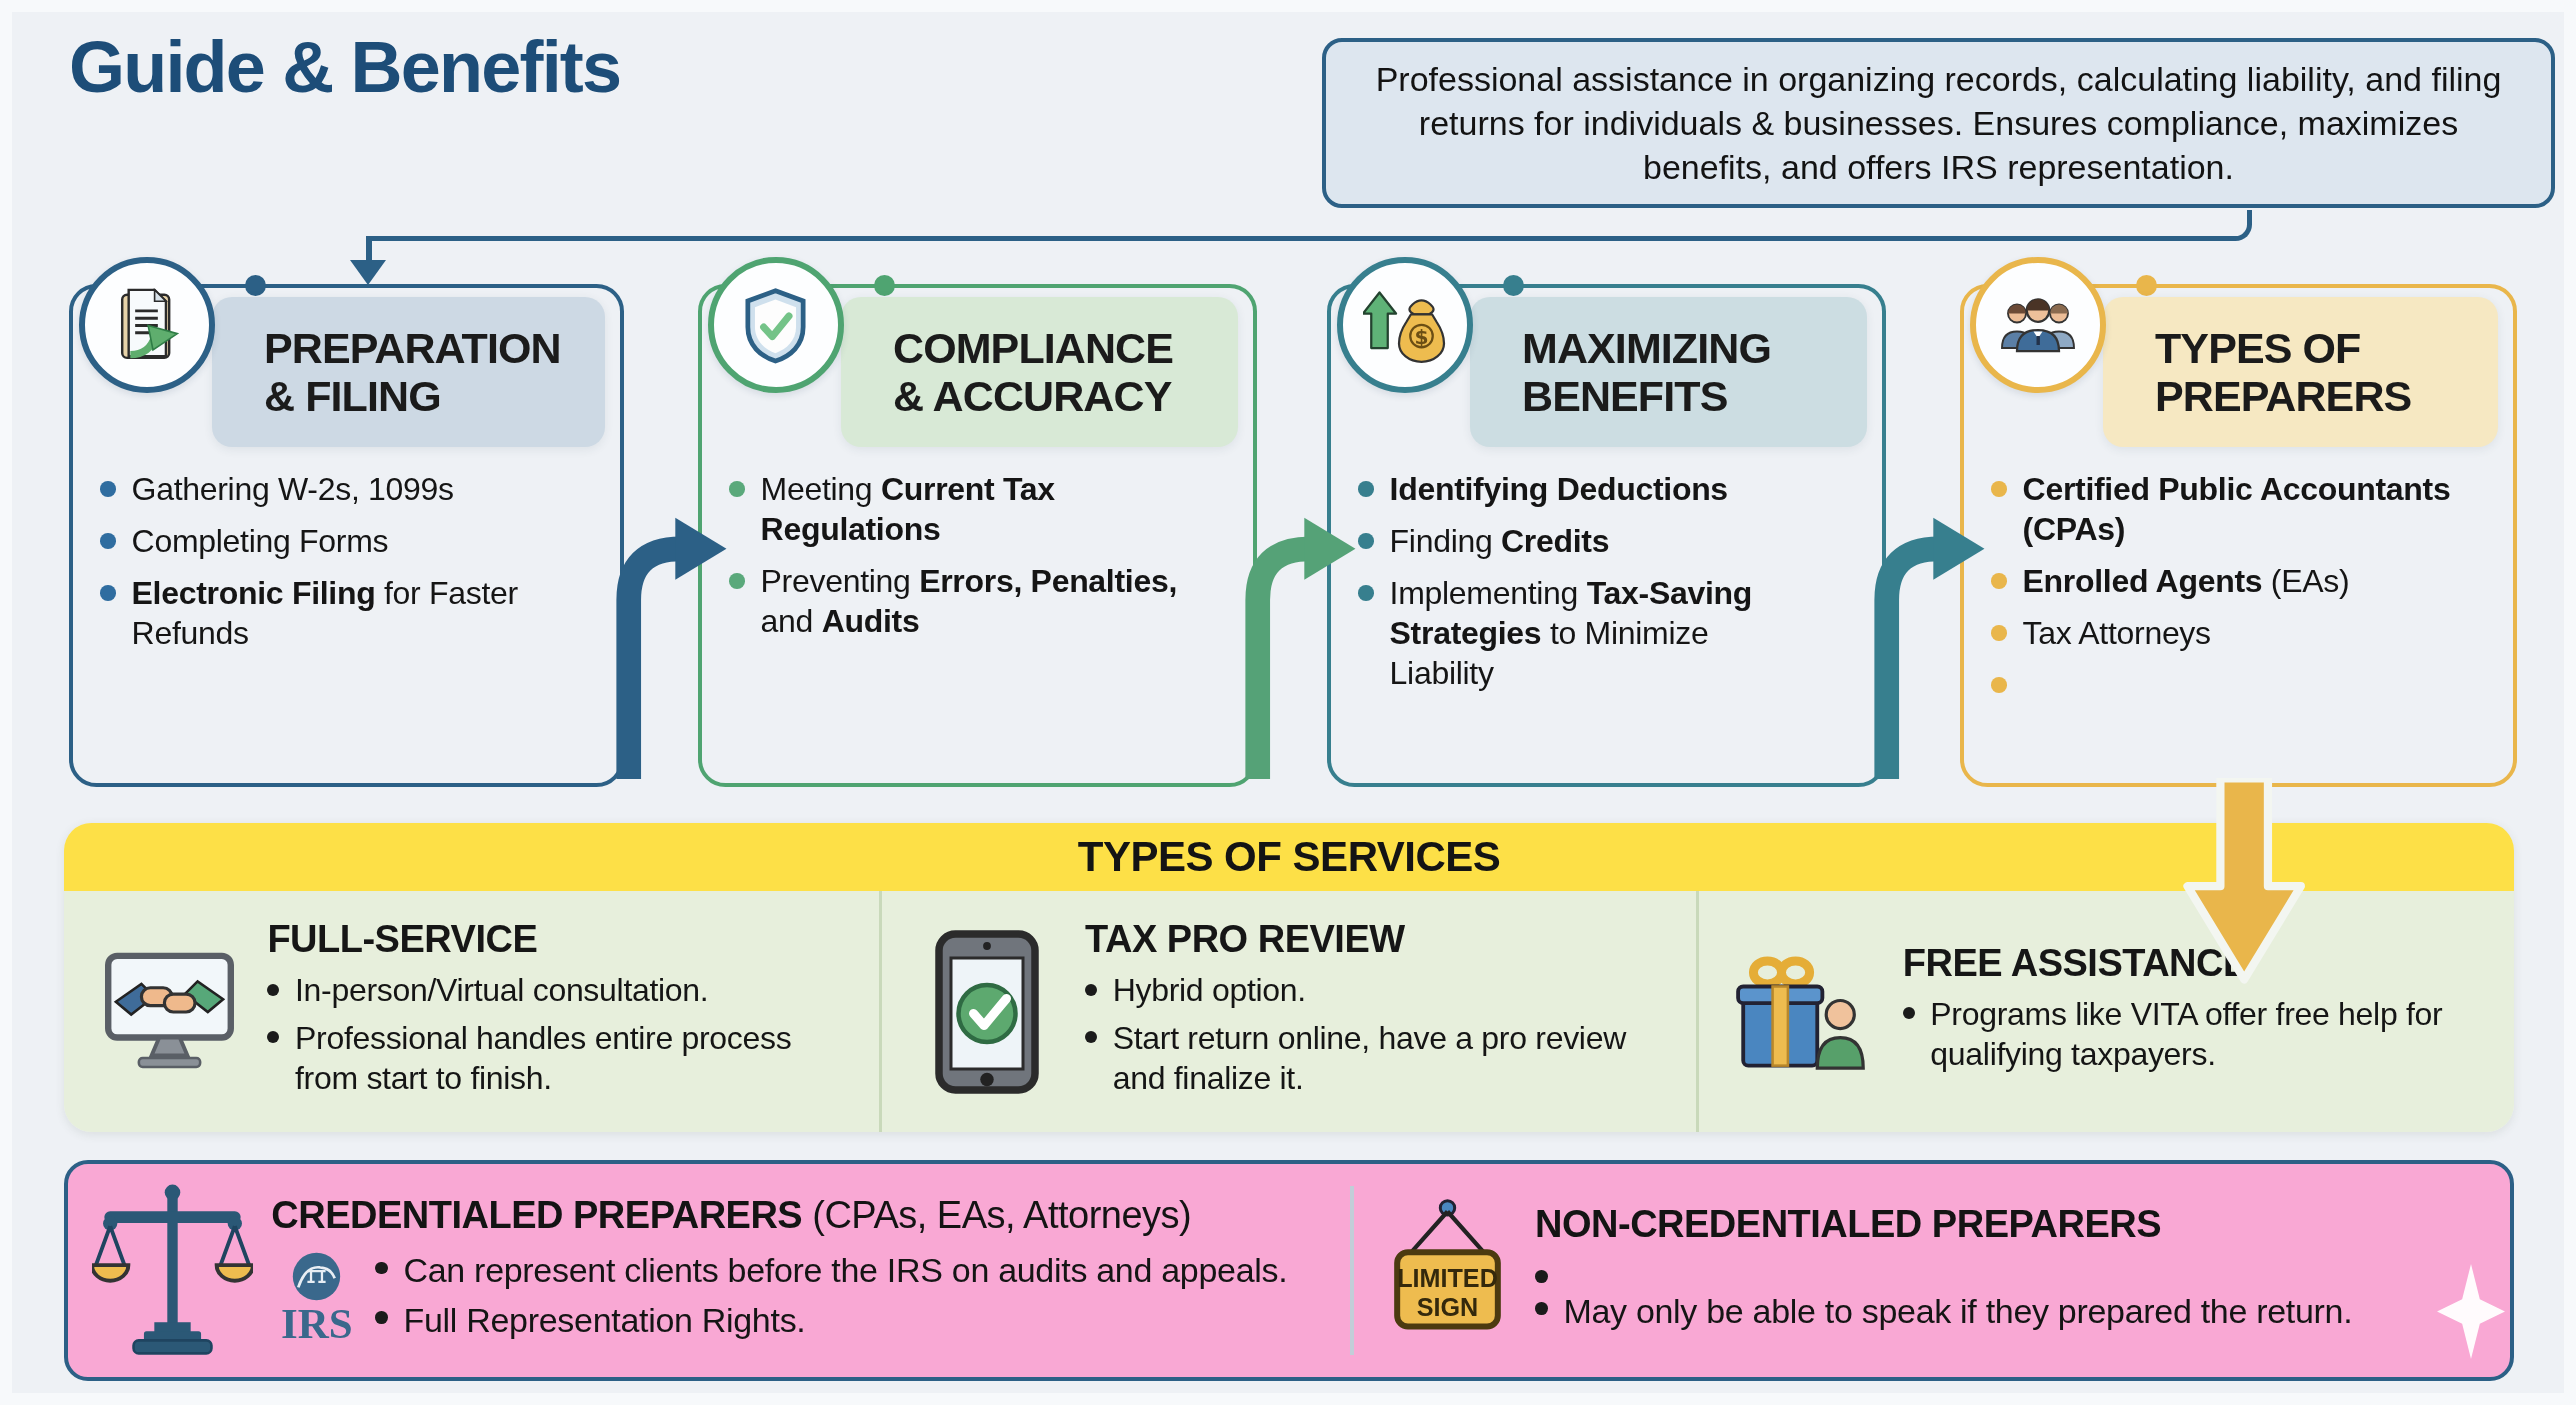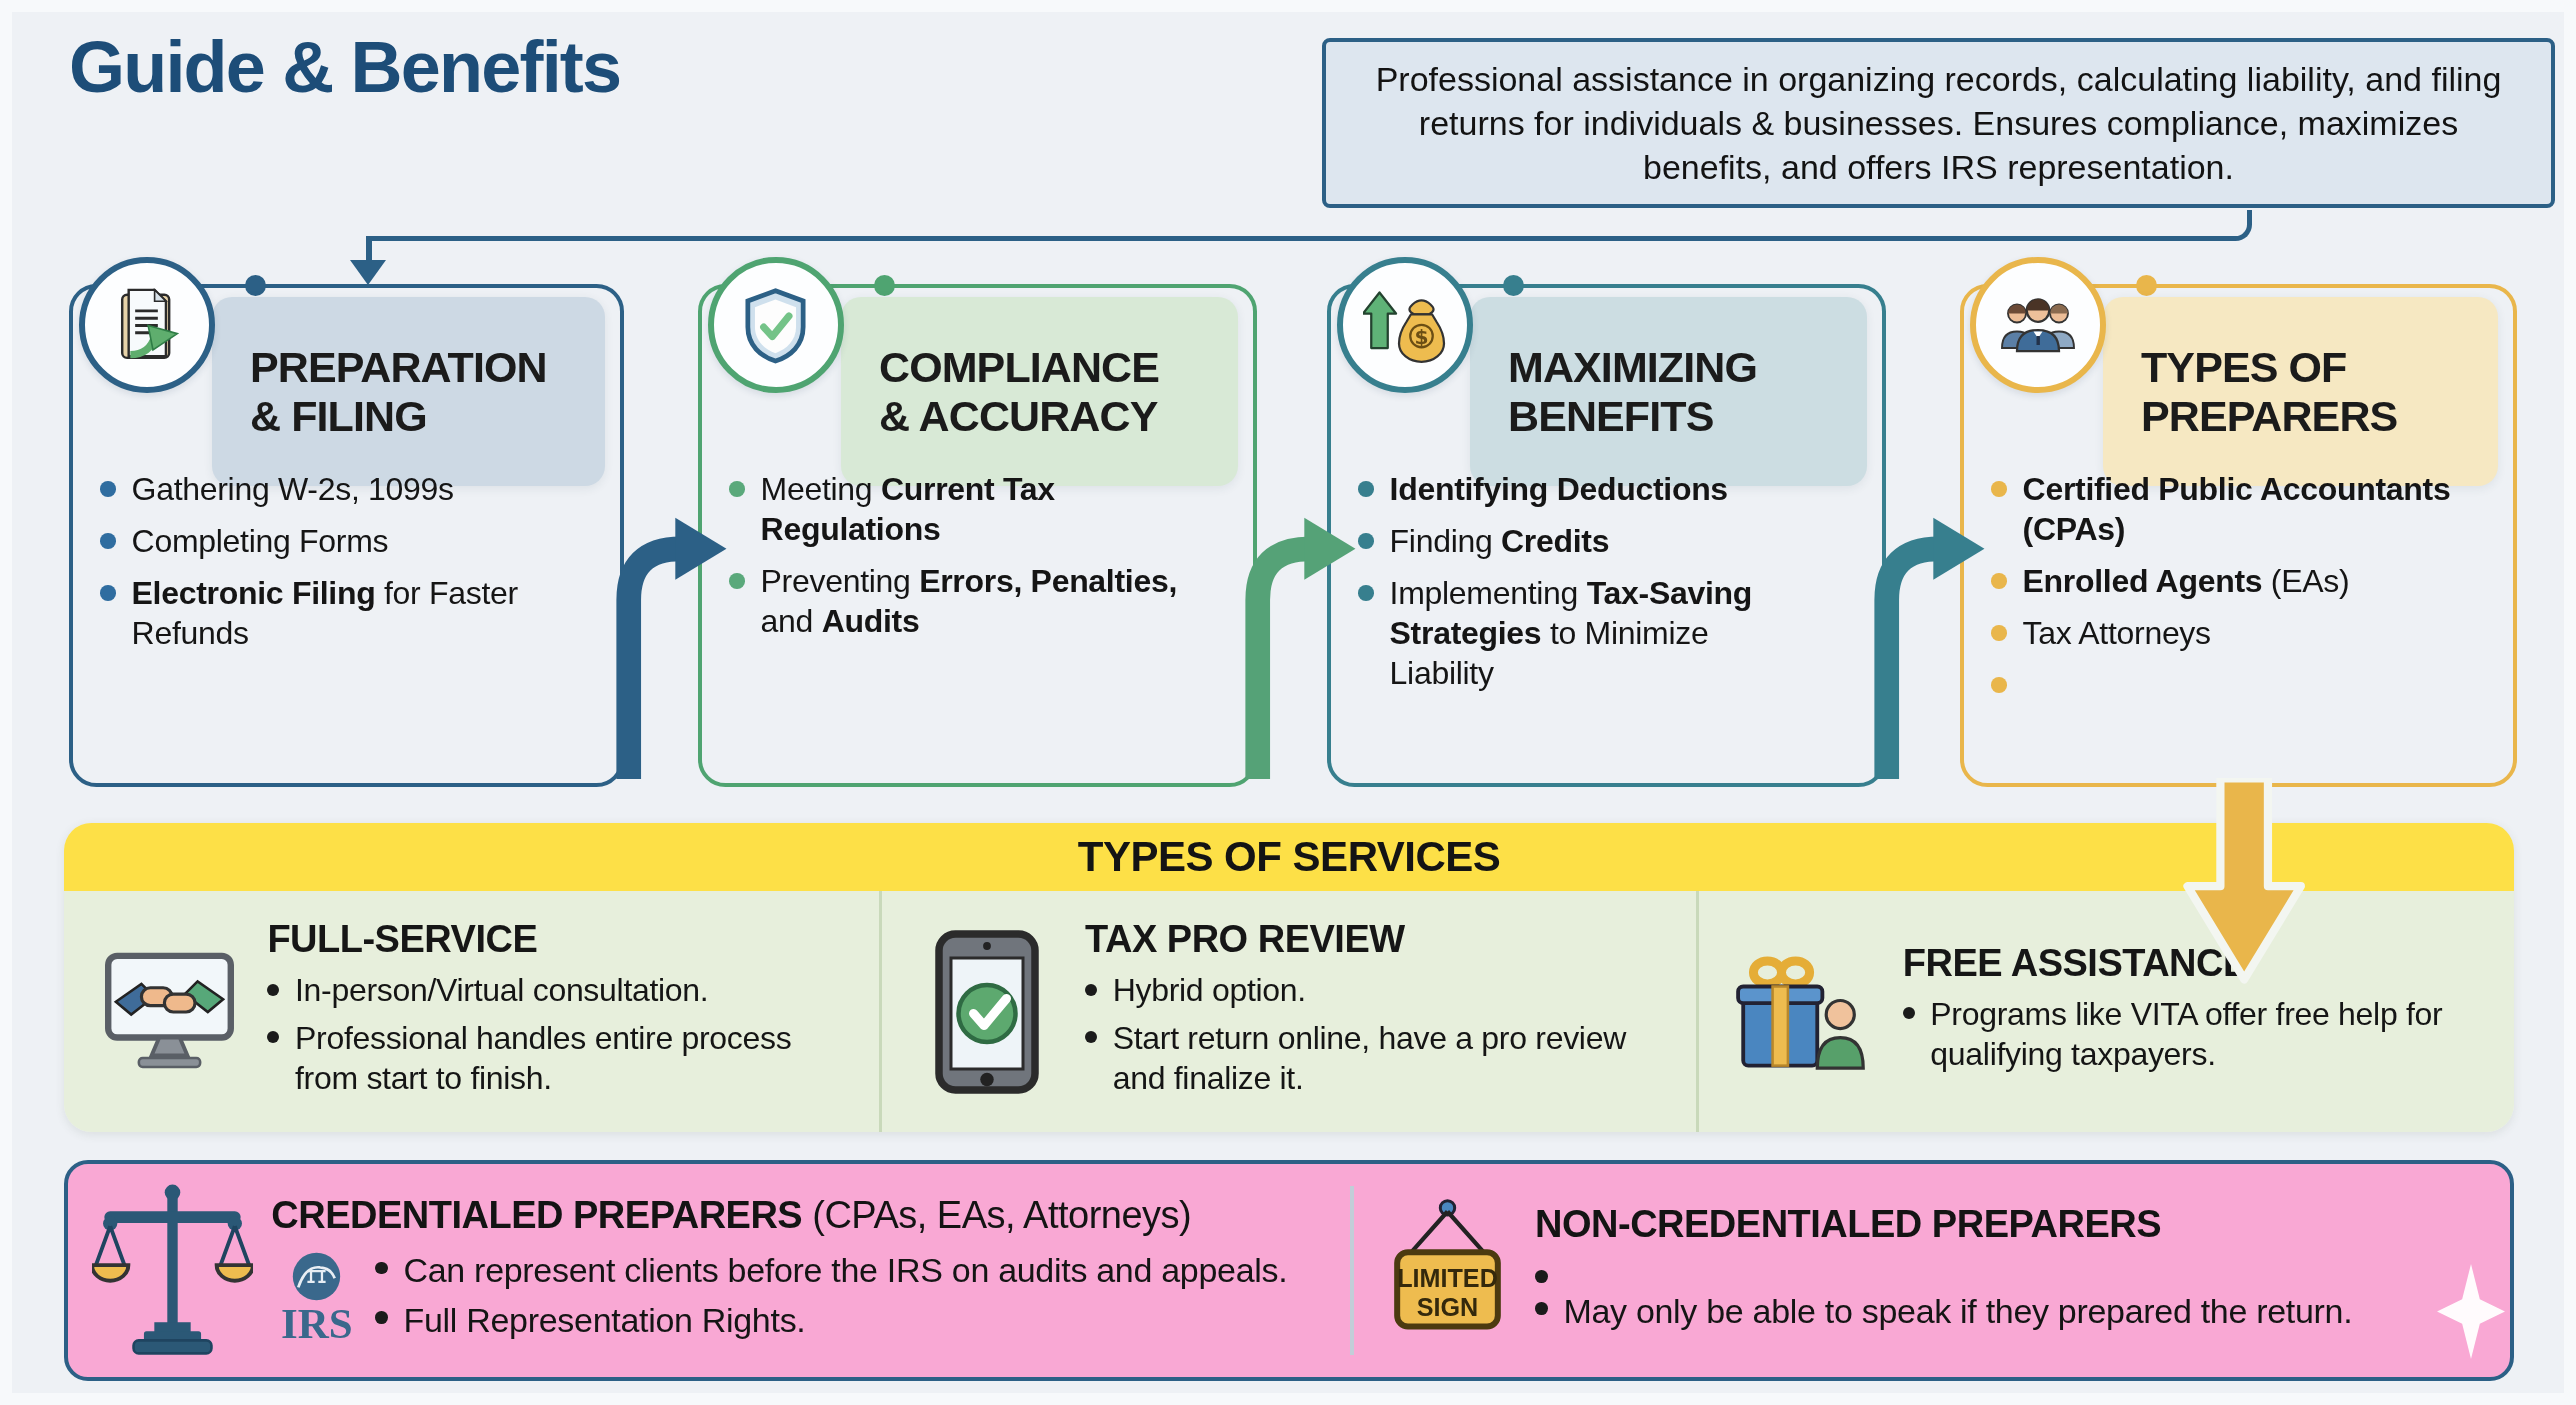--- a/index.html
+++ b/index.html
@@ -4,38 +4,38 @@
 <style>
   html,body{margin:0;padding:0;background:#dfe4ea;}
   .canvas{position:relative;width:2576px;height:1405px;background:#eef1f5;overflow:hidden;
           font-family:"Liberation Sans",sans-serif;color:#151515;}
   .frame{position:absolute;inset:0;border:12.8px solid rgba(255,255,255,.55);pointer-events:none;z-index:40;}
 
   
   .title{position:absolute;left:69px;top:27.4px;font-size:72px;font-weight:800;line-height:1.13;
          letter-spacing:-1.8px;color:#1d4d78;}
   .intro{position:absolute;left:1322px;top:38px;width:1233px;height:170px;background:#dde6ef;
-         border:4.6px solid #2c6086;border-radius:8px;display:flex;align-items:center;justify-content:center;
+         border:4.6px solid #2c6086;border-radius:20px;display:flex;align-items:center;justify-content:center;
          padding:5.5px 40px;box-sizing:border-box;font-size:34px;line-height:1.3;text-align:center;color:#131313;}
 
   
   .conn-elbow{position:absolute;left:366px;top:210px;width:1881px;height:25.6px;
               border-right:5.5px solid #2c6086;border-bottom:5.5px solid #2c6086;border-bottom-right-radius:16.5px;}
   .conn-stub{position:absolute;left:366px;top:236px;width:5.5px;height:25.6px;background:#2c6086;}
   .conn-head{position:absolute;left:350px;top:260px;width:0;height:0;
              border-left:18.3px solid transparent;border-right:18.3px solid transparent;border-top:25.6px solid #2c6086;}
 
   
   .fbox{position:absolute;top:284px;height:503px;border:4.6px solid var(--bc);border-radius:27.4px;box-sizing:border-box;}
   .fbox .node-dot{position:absolute;left:172px;top:-12.8px;width:21px;height:21px;border-radius:50%;background:var(--bc);}
   .fbox .icon-circle{position:absolute;left:5.5px;top:-31px;width:124px;height:124px;border-radius:50%;
         background:#fdfeff;border:6.4px solid var(--bc);display:flex;align-items:center;justify-content:center;z-index:2;
         box-shadow:0 2.7px 7.3px rgba(30,60,90,.12);}
-  .fbox .pill{position:absolute;left:139px;top:9.1px;right:14.6px;height:189px;background:var(--pill);
-        border-radius:20px;display:flex;flex-direction:column;justify-content:center;padding-left:38px;
+  .fbox .pill{position:absolute;left:139px;top:9.1px;right:14.6px;height:150px;background:var(--pill);
+        border-radius:20px;display:flex;flex-direction:column;justify-content:center;padding-left:52px;
         box-sizing:border-box;font-size:43px;font-weight:800;letter-spacing:-0.9px;line-height:1.13;color:#1b1b1b;
         box-shadow:0 2.7px 9.1px rgba(40,60,80,.08);}
   .fbox .bullets{position:absolute;left:27.4px;right:9.1px;top:181px;}
   .bullet{display:flex;margin-bottom:12px;}
   .bullet .dot{flex:none;width:15.6px;height:15.6px;border-radius:50%;background:var(--dot,#1b1b1b);margin:12px 15.6px 0 0;}
   .bullet .btext{font-size:32px;line-height:1.25;letter-spacing:-0.3px;max-width:430px;}
   .b{font-weight:700;}
 
   .flow-arrow{position:absolute;top:494px;z-index:3;}
   .down-arrow{position:absolute;left:2182px;top:778px;z-index:6;}

